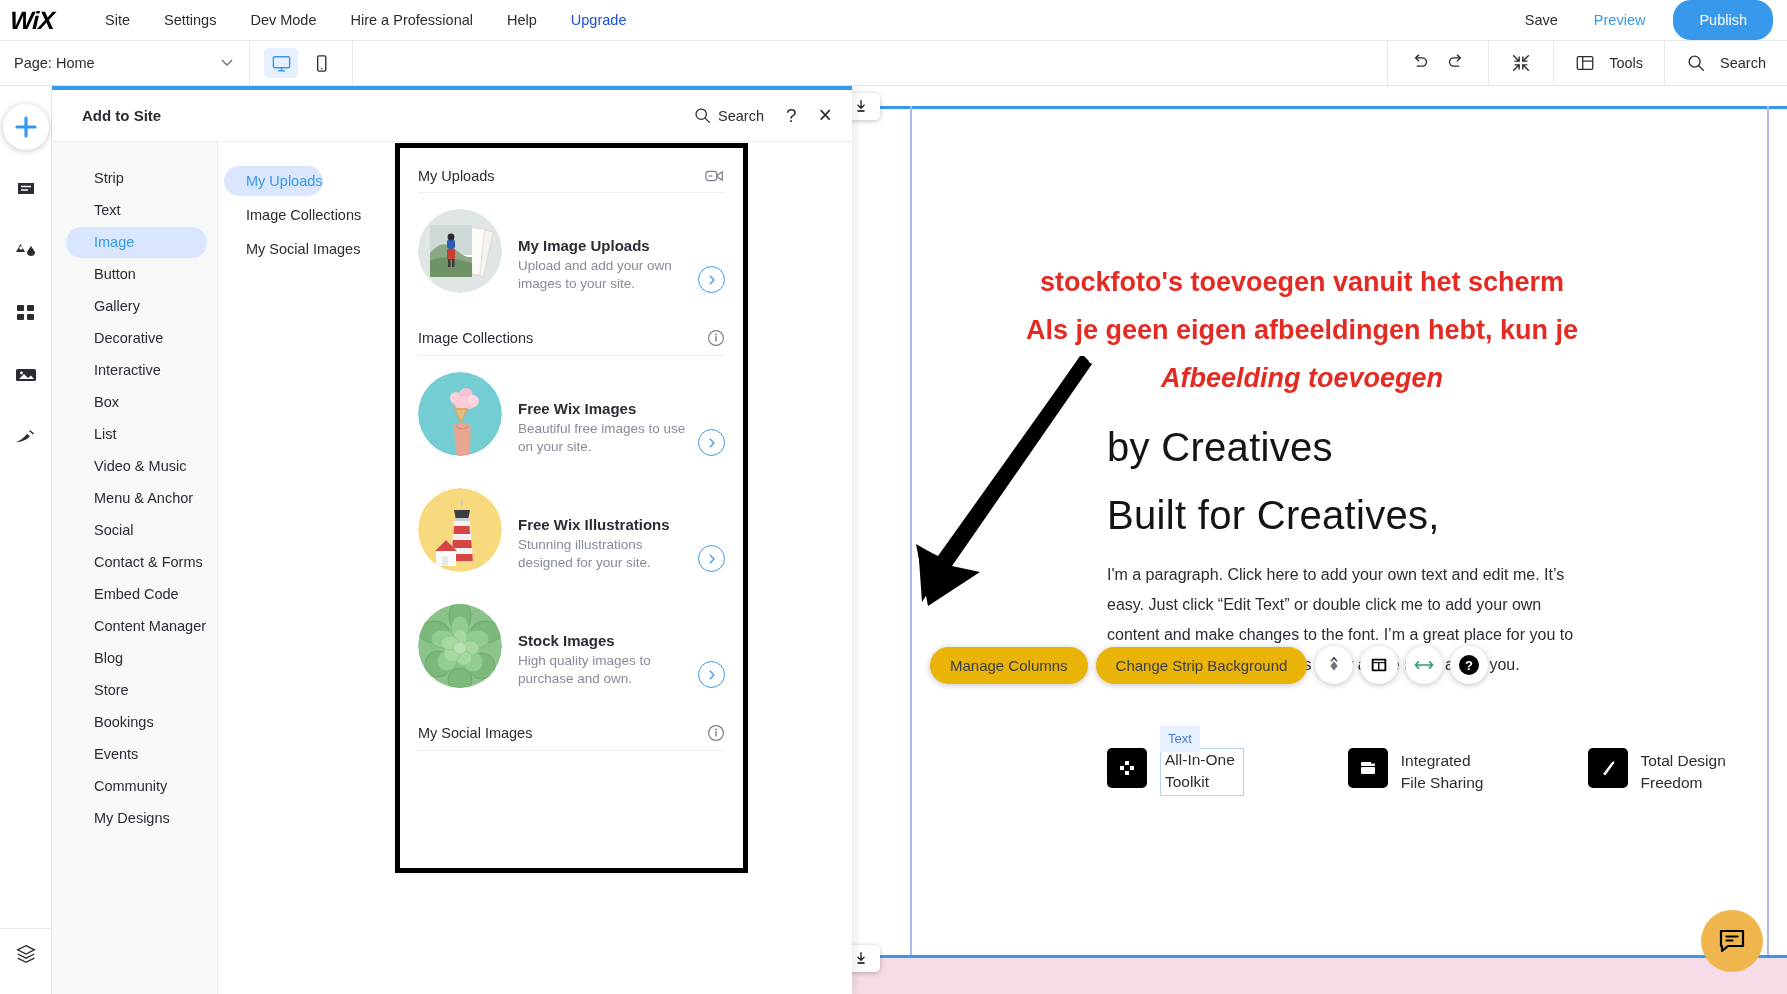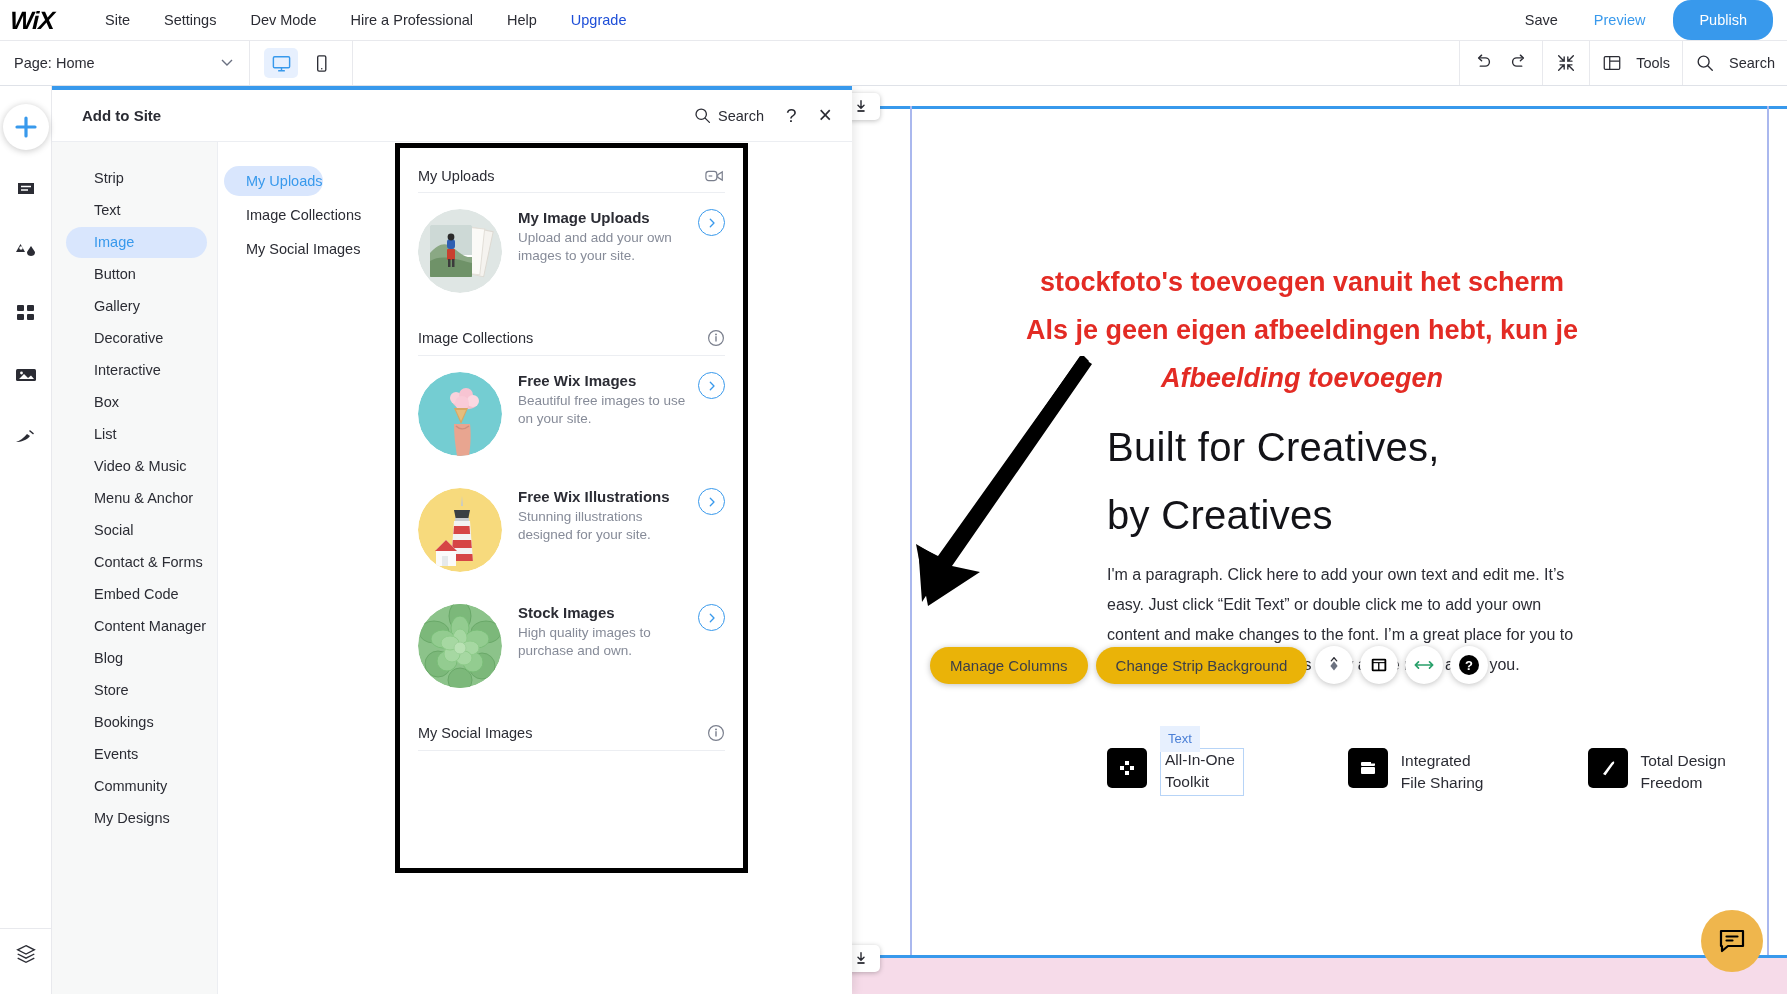--- a/index.html
+++ b/index.html
@@ -52,21 +52,21 @@
   .page-select .chev { margin-left: auto; margin-right: 14px; color: #6a7081; }
   .viewmode { display: flex; align-items: center; gap: 6px; padding: 0 14px; border-right: 1px solid #e8e9ed; }
   .vm-btn {
     width: 34px; height: 30px; display: flex; align-items: center; justify-content: center;
     border-radius: 5px; cursor: pointer;
   }
   .vm-btn.active { background: #e7f0fe; }
   .sb-spacer { flex: 1; }
   .sb-group {
     display: flex; align-items: center; justify-content: center;
-    border-left: 1px solid #e8e9ed; padding: 0 12px; gap: 14px; cursor: pointer;
+    border-left: 1px solid #e8e9ed; padding: 0 21px; gap: 14px; cursor: pointer;
     font-size: 14.5px; color: #2b2c34;
   }
 
   
   .rail {
     position: absolute; top: 86px; left: 0; width: 52px; height: 908px;
     background: #fff; border-right: 1px solid #e8e9ed; z-index: 58;
   }
   .rail-add {
     position: absolute; top: 18px; left: 3px; width: 46px; height: 46px;
@@ -121,21 +121,21 @@
     border: 5px solid #000; background: #fff; overflow: hidden; z-index: 58;
   }
   .content-inner { padding: 0 18px; height: 100%; overflow: hidden; }
   .sec-head {
     display: flex; align-items: center; padding: 20px 0 8px 0;
     border-bottom: 1px solid #eceef2; margin-bottom: 0;
   }
   .sec-head .t { font-size: 14.5px; color: #2b2c34; }
   .sec-head .ic { margin-left: auto; color: #7a7f8d; display: flex; align-items: center; }
   .row {
-    display: flex; align-items: flex-start; padding: 16px 0; cursor: pointer;
+    display: flex; align-items: flex-end; padding: 16px 0; cursor: pointer;
   }
   .thumb { width: 84px; height: 84px; border-radius: 50%; flex: 0 0 84px; overflow: hidden; position: relative; }
   .row-txt { margin-left: 16px; flex: 1; }
   .row-title { font-size: 15px; font-weight: bold; color: #2b2c34; margin-bottom: 3px; }
   .row-desc { font-size: 13.5px; color: #868b98; line-height: 18px; }
   .arrow-btn {
     width: 27px; height: 27px; border-radius: 50%; border: 1px solid #3899ec;
     display: flex; align-items: center; justify-content: center; color: #3899ec;
     flex: 0 0 27px; cursor: pointer; font-size: 13px;
   }
@@ -304,22 +304,22 @@
       <div>Als je geen eigen afbeeldingen hebt, kun je</div>
       <div class="em">Afbeelding toevoegen</div>
     </div>
 
     <svg class="annot-arrow" width="220" height="260" viewBox="0 0 220 260">
       <path d="M200 8 L60 210 L88 216 L36 250 L24 188 L48 202 L188 0 Z" fill="#000"></path>
       <path d="M197 5 L52 212 L30 246 L26 190 L46 200 L190 -2 Z" fill="#000"></path>
     </svg>
 
     <div class="hero-h">
+      <div>by Creatives</div>
       <div>Built for Creatives,</div>
-      <div>by Creatives</div>
     </div>
 
     <div class="hero-p">I'm a paragraph. Click here to add your own text and edit me. It’s easy. Just click “Edit Text” or double click me to add your own content and make changes to the font. I’m a great place for you to tell a story and let your users know a little more about you.</div>
 
     <div class="features">
       <div class="feat">
         <span class="feat-icon">
           <svg width="26" height="26" viewBox="0 0 26 26">
               <rect x="3" y="3" width="20" height="20" rx="2" fill="#000"></rect>
               <rect x="6" y="11" width="4" height="4" fill="#fff"></rect>

